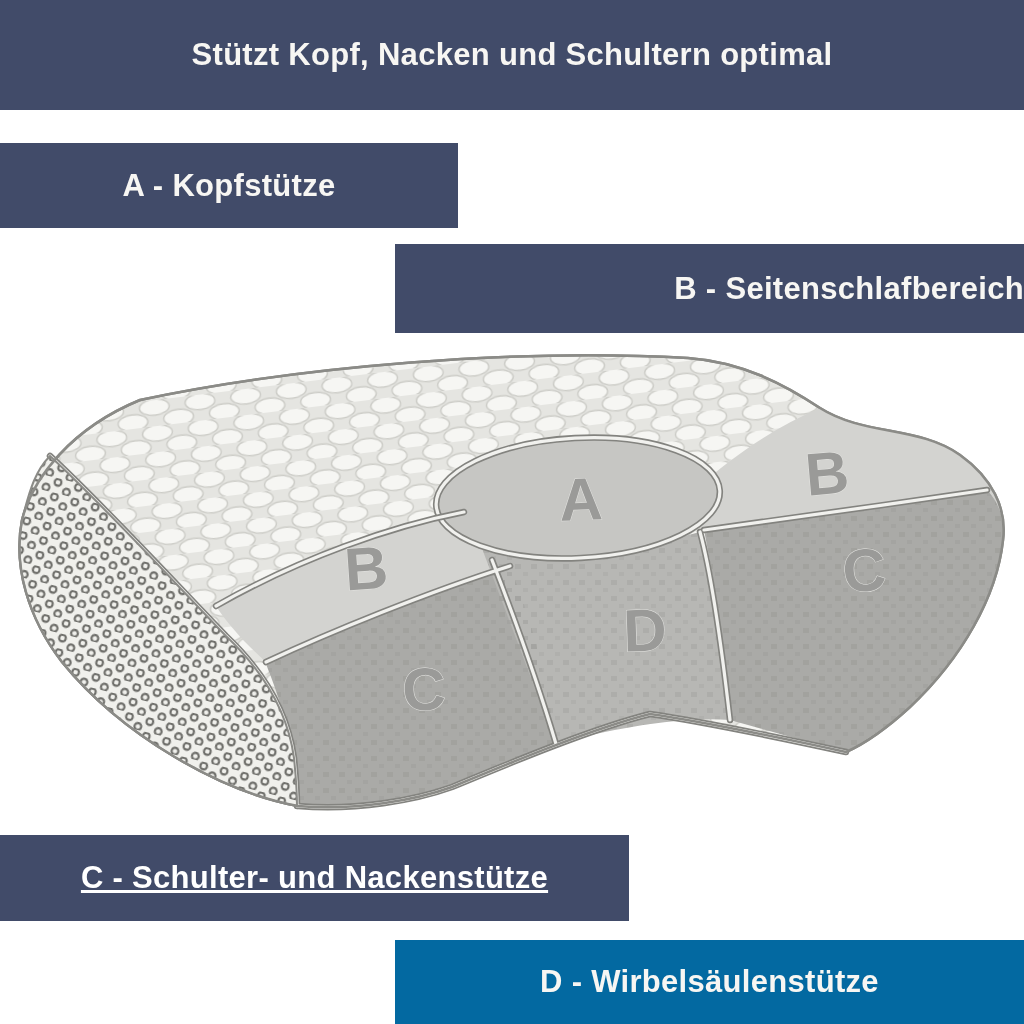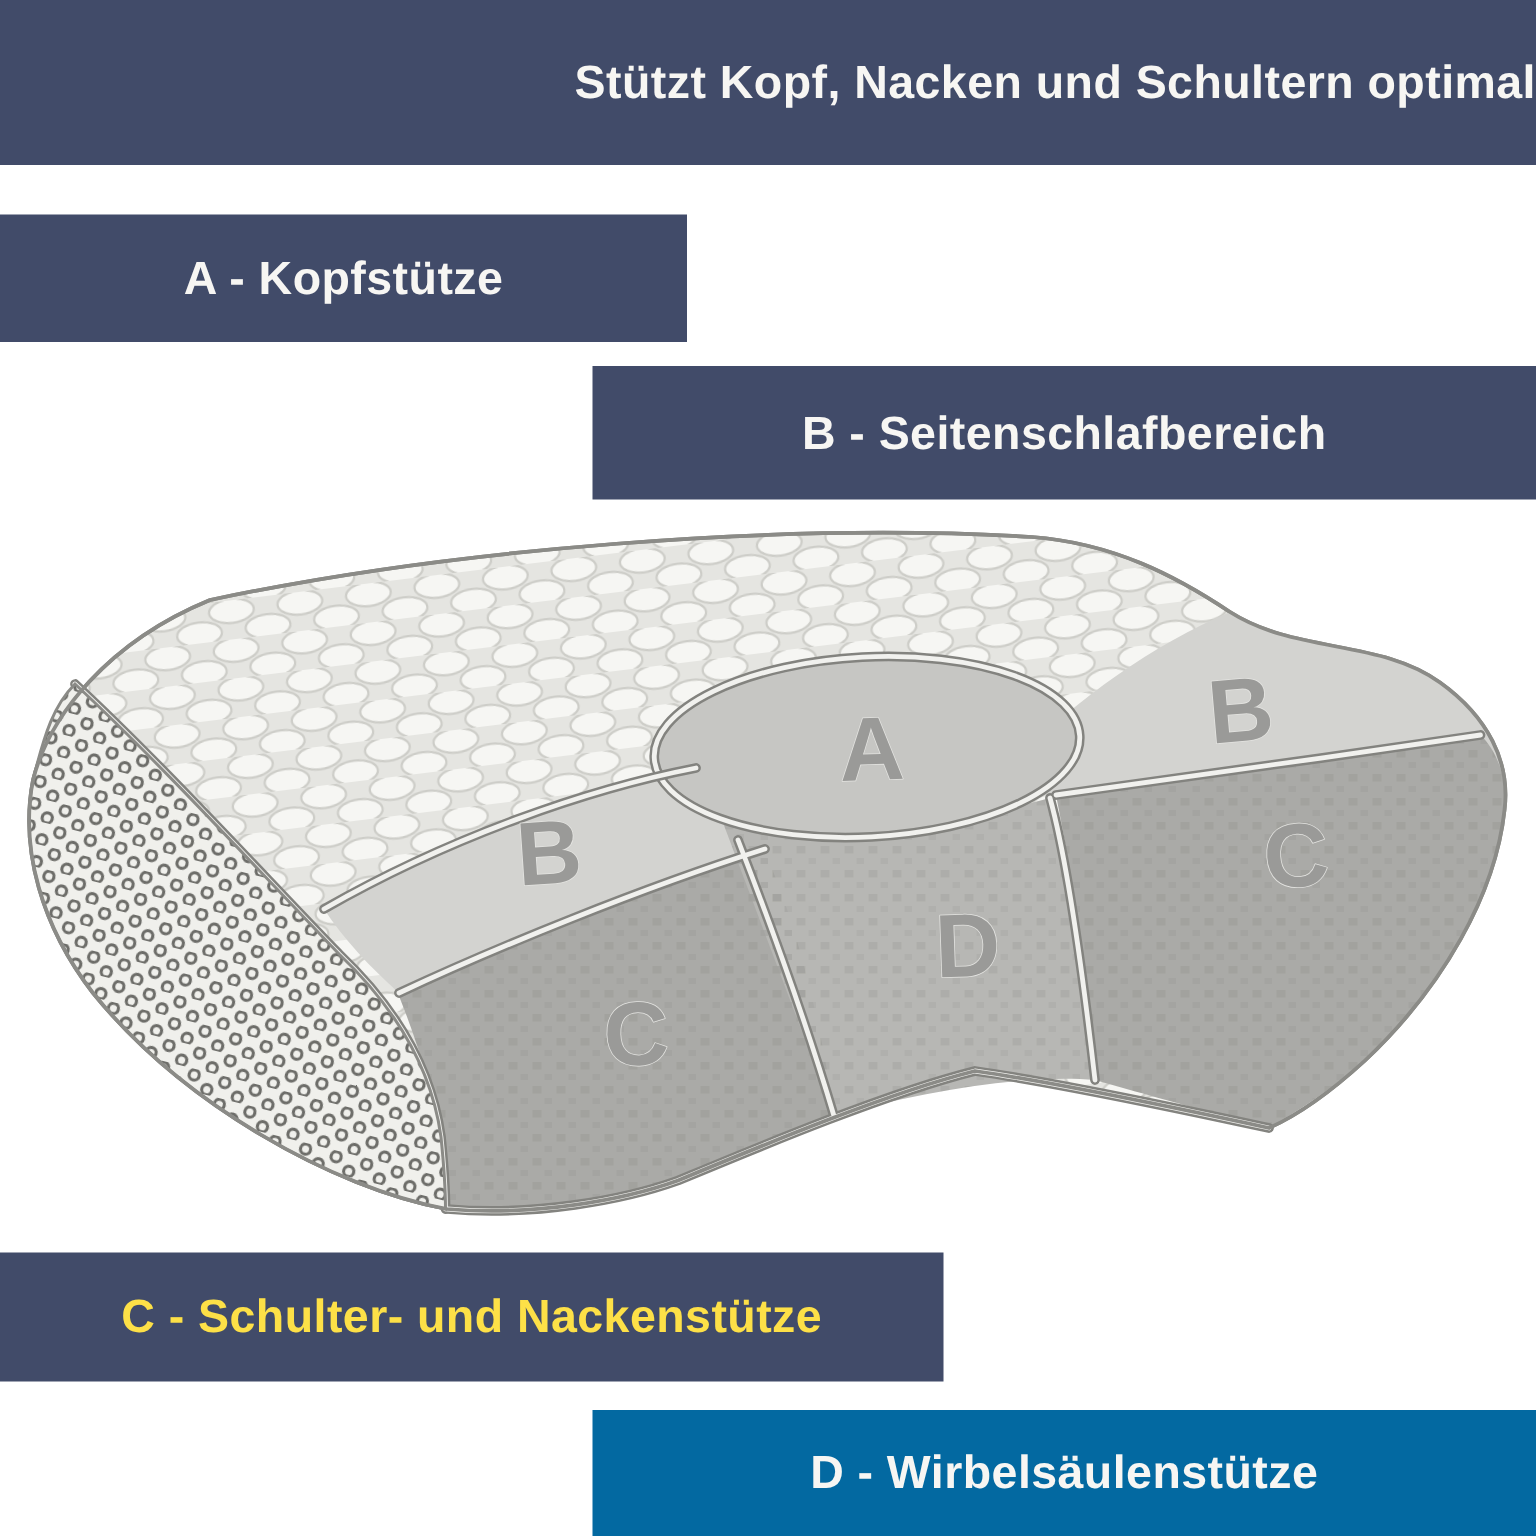--- a/index.html
+++ b/index.html
@@ -14,23 +14,23 @@
     display:flex;align-items:center;justify-content:center;
     box-sizing:border-box;
   }
   .banner span{
     color:#f7f6f3;
     font-weight:bold;
     font-size:31px;
     letter-spacing:.3px;
     white-space:nowrap;
   }
-  #banner-top{left:0;top:0;width:1024px;height:110px;justify-content:flex-end;}
+  #banner-top{left:0;top:0;width:1024px;height:110px;}
   #banner-a  {left:0;top:143px;width:458px;height:85px;}
-  #banner-b  {left:395px;top:244px;width:629px;height:89px;}
+  #banner-b  {left:395px;top:244px;width:629px;height:89px;justify-content:flex-end;}
   #banner-c  {left:0;top:835px;width:629px;height:86px;}
   #banner-d  {left:395px;top:940px;width:629px;height:84px;}
   #pillow-svg{position:absolute;left:0;top:0;width:1024px;height:1024px;}
   .zone-letter{
     font-family:"Liberation Sans", sans-serif;
     font-weight:bold;
     font-size:60px;
     text-anchor:middle;
     paint-order:stroke;
     stroke-linejoin:round;
@@ -45,21 +45,21 @@
 
 <div class="banner" id="banner-a" style="background-color: rgb(65, 75, 105);">
   <span style="color: rgb(247, 246, 243);">A - Kopfstütze</span>
 </div>
 
 <div class="banner" id="banner-b" style="background-color: rgb(65, 75, 105);">
   <span style="color: rgb(247, 246, 243);">B - Seitenschlafbereich</span>
 </div>
 
 <div class="banner" id="banner-c" style="background-color: rgb(65, 75, 105);">
-  <span style="color: #fde047;">C - Schulter- und Nackenstütze</span>
+  <span style="color: #ffffff; text-decoration: underline;">C - Schulter- und Nackenstütze</span>
 </div>
 
 <div class="banner" id="banner-d" style="background-color: #0369a1;">
   <span style="color: rgb(247, 246, 243);">D - Wirbelsäulenstütze</span>
 </div>
 
 <svg id="pillow-svg" viewBox="0 0 1024 1024" xmlns="http://www.w3.org/2000/svg">
   <defs>
 
     <pattern id="bubbles" width="46" height="26" patternUnits="userSpaceOnUse" patternTransform="rotate(-7)">

